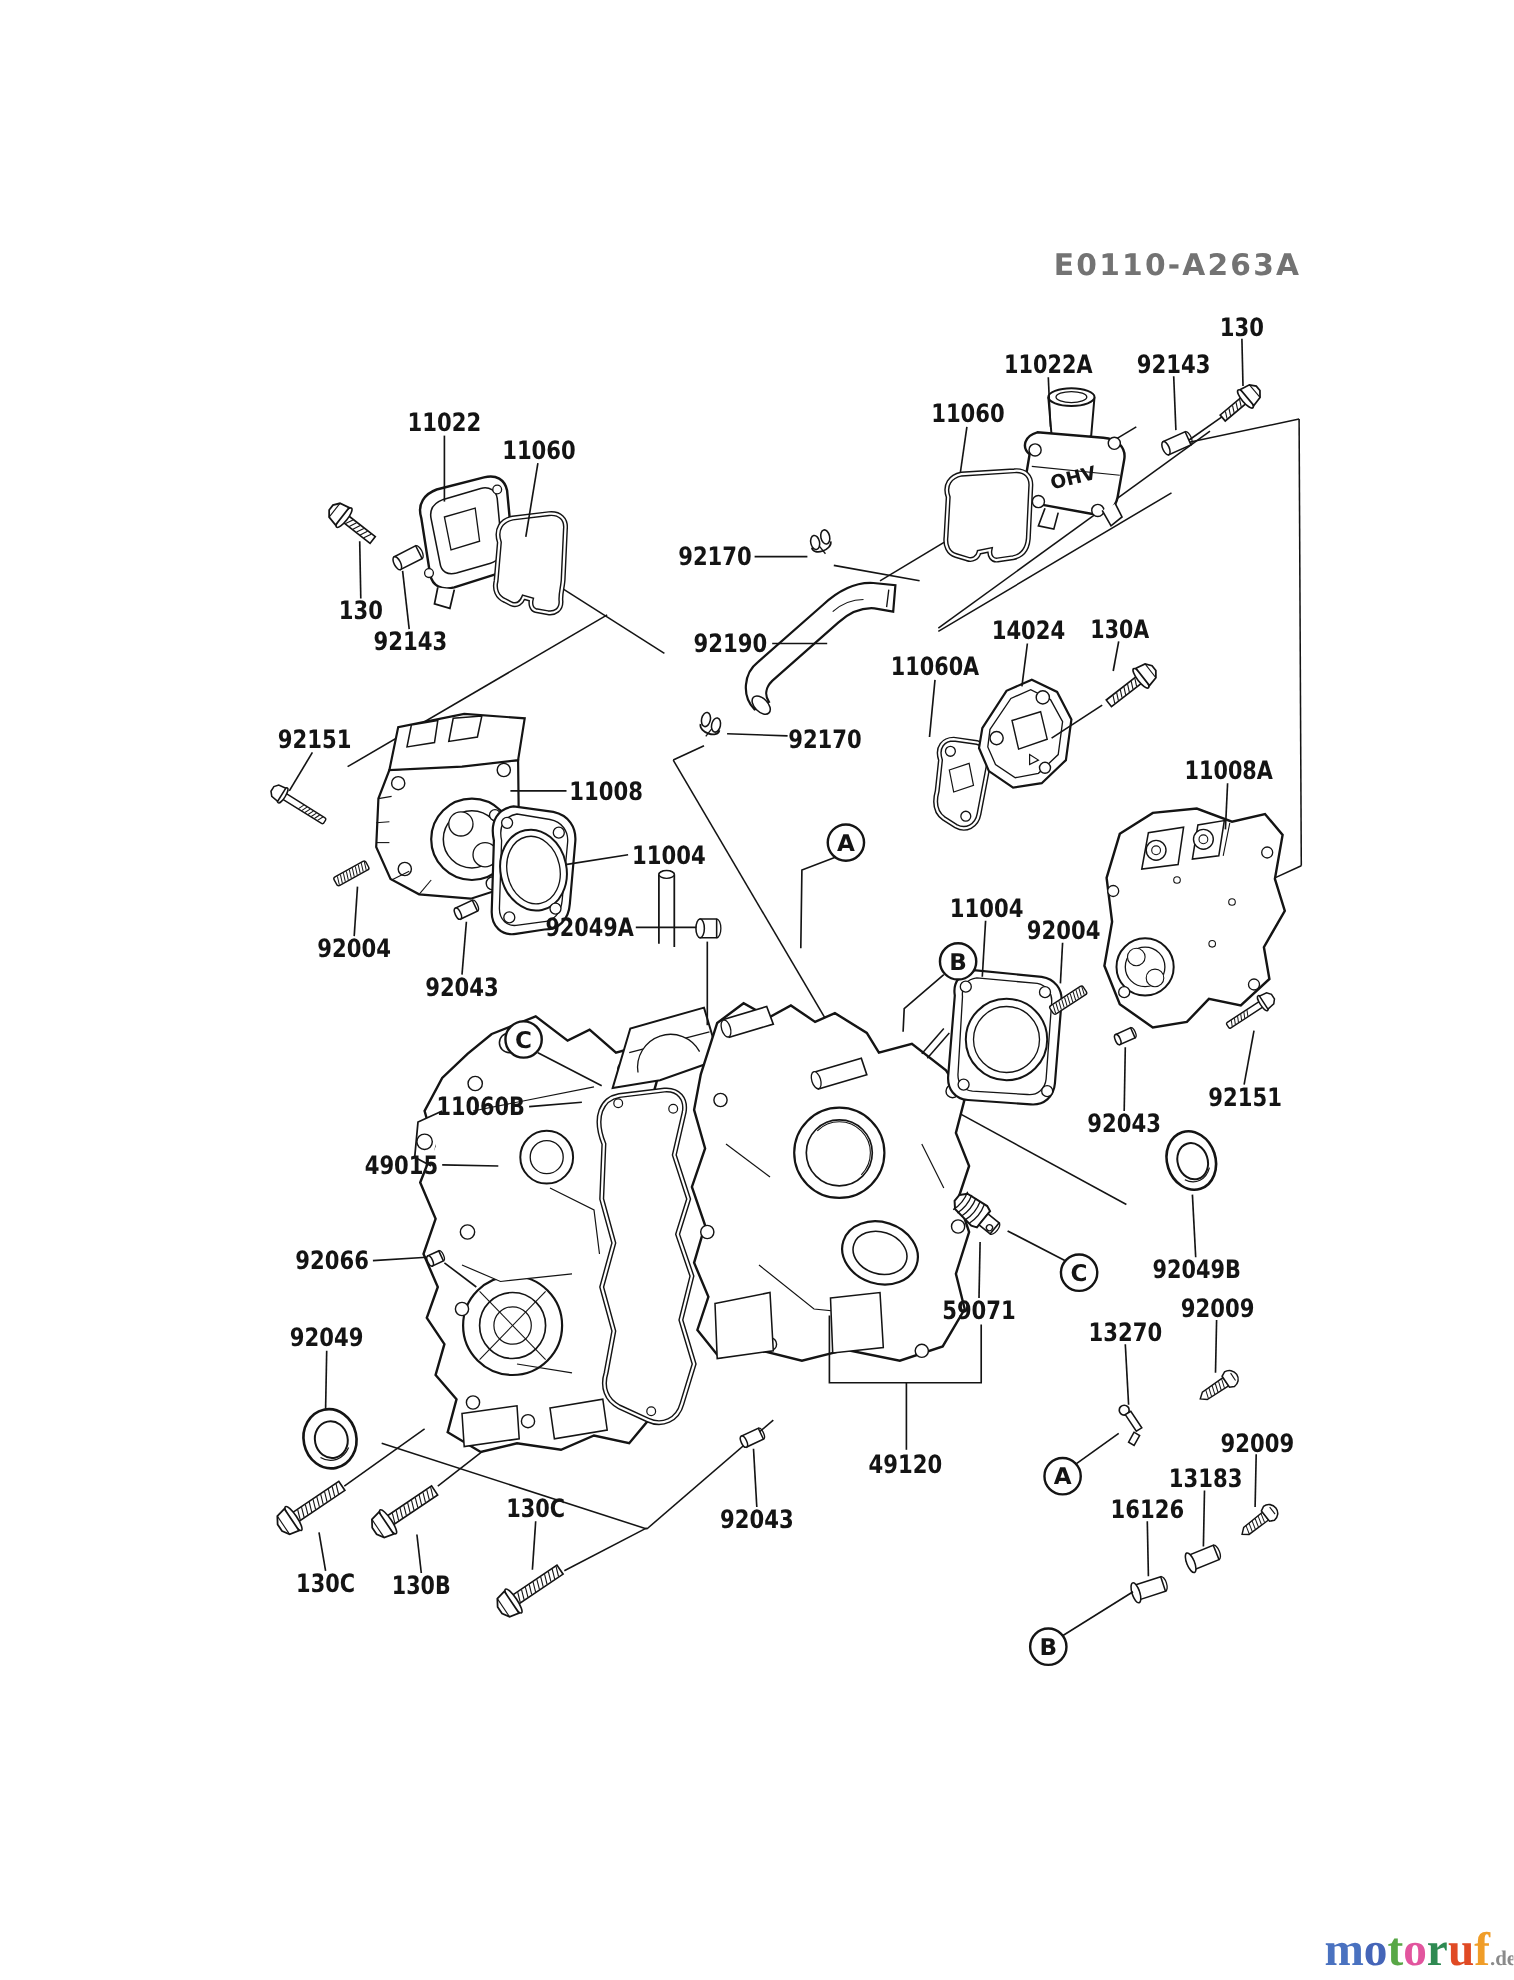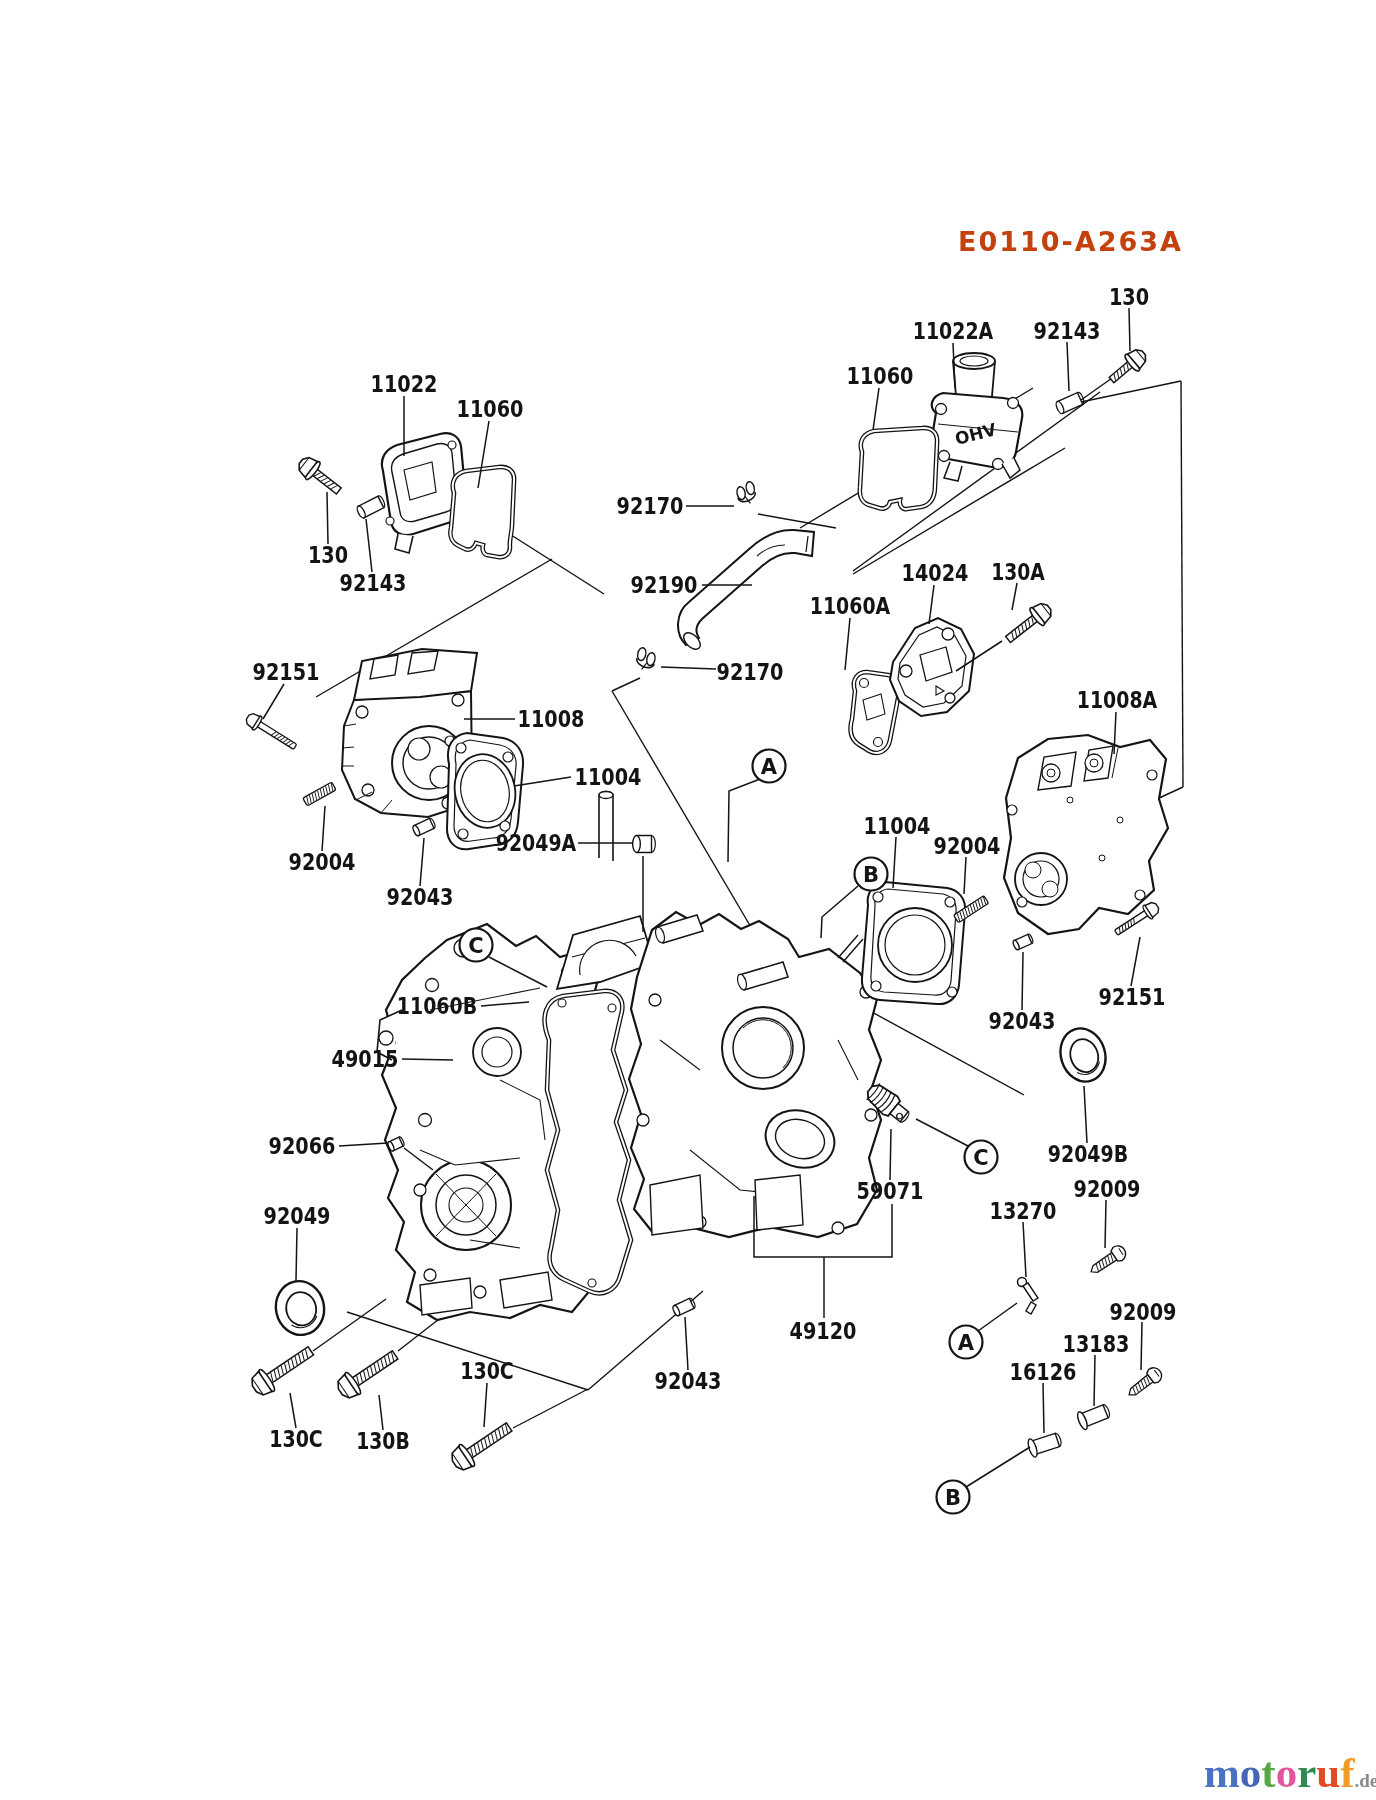--- a/index.html
+++ b/index.html
@@ -1,21 +1,21 @@
 <!DOCTYPE html>
 <html><head>
 <meta charset="utf-8">
 <style>
   html,body{margin:0;padding:0;background:#fff;}
   #stage{position:relative;width:1376px;height:1800px;background:#ffffff;overflow:hidden;
          font-family:"DejaVu Sans","Liberation Sans",sans-serif;}
   #diagram-svg{position:absolute;left:0;top:0;}
   #diagram-code{position:absolute;left:958px;top:226px;width:260px;
     font-family:"DejaVu Sans","Liberation Sans",sans-serif;
-    font-weight:bold;font-size:27px;letter-spacing:2px;color:#c2410c;}
+    font-weight:bold;font-size:27px;letter-spacing:2px;color:#737373;}
   #watermark{position:absolute;left:1204px;top:1750px;width:170px;
     font-family:"Liberation Serif","DejaVu Serif",serif;font-weight:bold;
     font-size:43px;line-height:46px;white-space:nowrap;}
   #watermark .suffix{font-size:19px;font-weight:bold;}
   svg text{font-family:"DejaVu Sans","Liberation Sans",sans-serif;}
 </style>
 </head>
 <body>
 
 <div id="stage">

